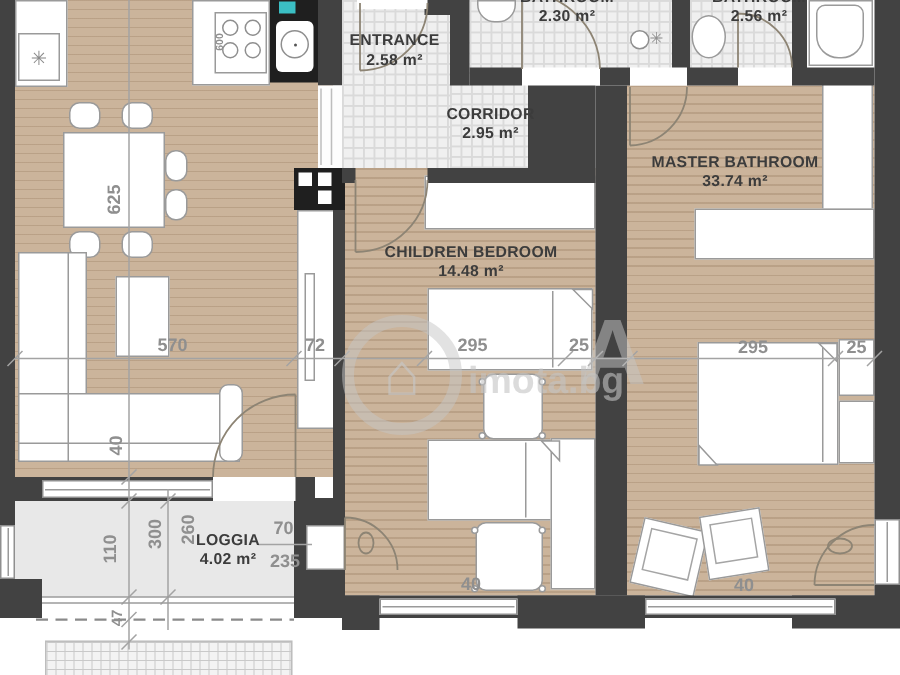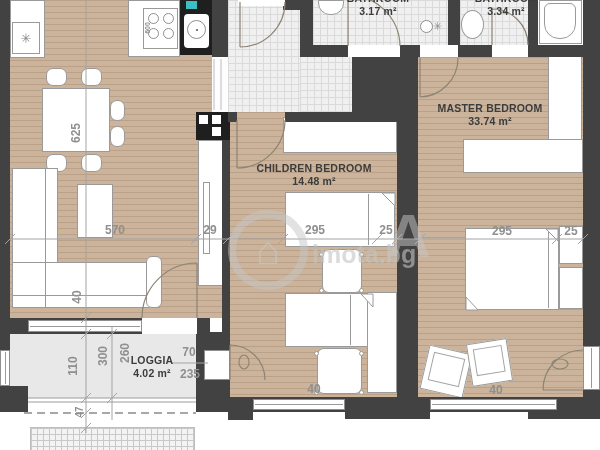--- a/index.html
+++ b/index.html
@@ -216,50 +216,58 @@
     </g>
     <g stroke="#9c9c9c" stroke-width="1" fill="none">
       <path d="M 28 398 H 196 M 28 402 H 196"></path>
       <path stroke="#8a8a8a" stroke-width="1.5" stroke-dasharray="8 5" d="M 24 413 H 196"></path>
       <path stroke="#bdbdbd" d="M 214 59 V 110 M 221 59 V 110"></path>
     </g>
   </svg>
 
   <div class="dim v" style="left:76px;top:133px">625</div>
   <div class="dim" style="left:115px;top:230px">570</div>
-  <div class="dim" style="left:210px;top:230px">29</div>
+  <div class="dim" style="left:210px;top:230px">72</div>
   <div class="dim v" style="left:77px;top:297px">40</div>
   <div class="dim" style="left:315px;top:230px">295</div>
   <div class="dim" style="left:386px;top:230px">25</div>
   <div class="dim" style="left:502px;top:231px">295</div>
   <div class="dim" style="left:571px;top:231px">25</div>
   <div class="dim" style="left:314px;top:389px">40</div>
   <div class="dim" style="left:496px;top:390px">40</div>
   <div class="dim v" style="left:73px;top:366px">110</div>
   <div class="dim v" style="left:103px;top:356px">300</div>
   <div class="dim v" style="left:125px;top:353px">260</div>
   <div class="dim" style="left:189px;top:352px">70</div>
   <div class="dim" style="left:190px;top:374px">235</div>
   <div class="dim v" style="left:79px;top:412px;font-size:10px">47</div>
   <div class="dim v tiny" style="left:147px;top:28px">600</div>
 
+  <div class="rlabel" style="left:263px;top:21px">
+    <div>ENTRANCE</div>
+    <div>2.58 m²</div>
+  </div>
+  <div class="rlabel" style="left:327px;top:70px">
+    <div>CORRIDOR</div>
+    <div>2.95 m²</div>
+  </div>
   <div class="rlabel" style="left:378px;top:-8px">
     <div>BATHROOM</div>
-    <div>3.17 m²</div>
+    <div>2.30 m²</div>
   </div>
   <div class="rlabel" style="left:506px;top:-8px">
     <div>BATHROOM</div>
-    <div>3.34 m²</div>
+    <div>2.56 m²</div>
   </div>
   <div class="rlabel" style="left:314px;top:162px">
     <div>CHILDREN BEDROOM</div>
     <div>14.48 m²</div>
   </div>
   <div class="rlabel" style="left:490px;top:102px">
-    <div>MASTER BEDROOM</div>
+    <div>MASTER BATHROOM</div>
     <div>33.74 m²</div>
   </div>
   <div class="rlabel" style="left:152px;top:354px">
     <div>LOGGIA</div>
     <div>4.02 m²</div>
   </div>
 
   <div id="watermark">
     <div class="wm-circle" style="left:228px;top:210px">
       <span class="wm-house">⌂</span>

